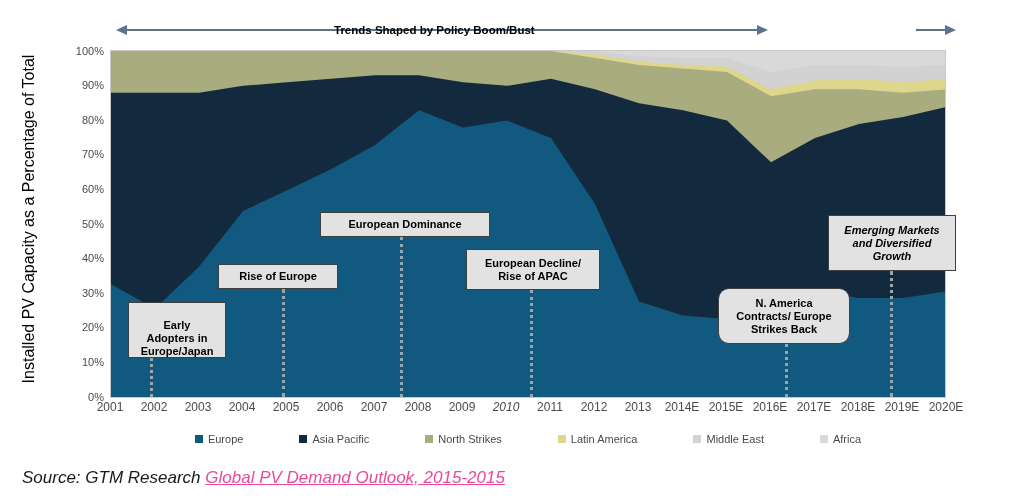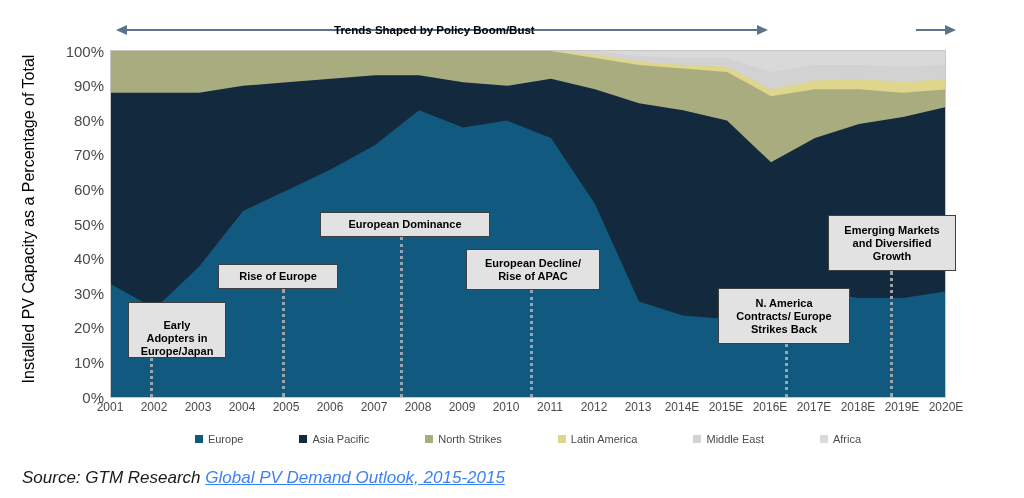--- a/index.html
+++ b/index.html
@@ -28,21 +28,21 @@
     left:110px;top:34px;width:836px;height:348px;
     overflow:hidden;
     border:1px solid #c8c8c8;
     box-sizing:border-box;
   }
   .plot svg{display:block;position:absolute;left:0;top:0;}
   .yticks-wrap{position:absolute;left:0;top:0;width:1024px;height:498px;}
   .yt{
     position:absolute;
     text-align:right;
-    font-size:15px;color:#4a4a4a;
+    font-size:11px;color:#4a4a4a;
     transform:translateY(-50%);
     white-space:nowrap;
     width:66px;left:38px;
   }
   .xt{
     position:absolute;
     top:384px;
     font-size:12px;color:#4a4a4a;
     text-align:center;
     transform:translateX(-50%);
@@ -78,21 +78,21 @@
   .lg-item{display:flex;align-items:center;margin:0 28px;}
   .lg-sw{width:8px;height:8px;margin-right:5px;display:inline-block;}
   .lg-tx{font-size:11px;color:#4a4a4a;white-space:nowrap;}
 
   
   .source{
     position:absolute;left:22px;top:452px;
     font-size:17px;font-style:italic;color:#1a1a1a;
     white-space:nowrap;
   }
-  .source .lnk{color:#3b82f6;text-decoration:underline;}
+  .source .lnk{color:#ec4899;text-decoration:underline;}
 </style>
 </head>
 <body>
 
 <div id="root">
 
   <div class="era-band">
 
     <div class="era-arrow" style="left:116px;top:0;width:460px;">
       <svg width="460" height="28" viewBox="0 0 460 28">
@@ -150,21 +150,21 @@
   <div id="xticks">
       <div class="xt" style="left: 110px;">2001</div>
       <div class="xt" style="left: 154px;">2002</div>
       <div class="xt" style="left: 198px;">2003</div>
       <div class="xt" style="left: 242px;">2004</div>
       <div class="xt" style="left: 286px;">2005</div>
       <div class="xt" style="left: 330px;">2006</div>
       <div class="xt" style="left: 374px;">2007</div>
       <div class="xt" style="left: 418px;">2008</div>
       <div class="xt" style="left: 462px;">2009</div>
-      <div class="xt" style="left: 506px;">2010</div>
+      <div class="xt" style="left: 506px; font-style: italic;">2010</div>
       <div class="xt" style="left: 550px;">2011</div>
       <div class="xt" style="left: 594px;">2012</div>
       <div class="xt" style="left: 638px;">2013</div>
       <div class="xt" style="left: 682px;">2014E</div>
       <div class="xt" style="left: 726px;">2015E</div>
       <div class="xt" style="left: 770px;">2016E</div>
       <div class="xt" style="left: 814px;">2017E</div>
       <div class="xt" style="left: 858px;">2018E</div>
       <div class="xt" style="left: 902px;">2019E</div>
       <div class="xt" style="left: 946px;">2020E</div>
@@ -176,25 +176,25 @@
 Adopters in
 Europe/Japan</span></div>
       <div class="leader" style="left: 282px; top: 273px; height: 108px;"></div>
       <div class="callout" style="left: 218px; top: 248px; width: 120px; height: 25px; display: flex; align-items: center; justify-content: center;"><span style="white-space: pre-line;">Rise of Europe</span></div>
       <div class="leader" style="left: 400px; top: 221px; height: 160px;"></div>
       <div class="callout" style="left: 320px; top: 196px; width: 170px; height: 25px; display: flex; align-items: center; justify-content: center;"><span style="white-space: pre-line;">European Dominance</span></div>
       <div class="leader" style="left: 530px; top: 274px; height: 107px;"></div>
       <div class="callout" style="left: 466px; top: 233px; width: 134px; height: 41px; display: flex; align-items: center; justify-content: center;"><span style="white-space: pre-line;">European Decline/
 Rise of APAC</span></div>
       <div class="leader" style="left: 785px; top: 328px; height: 53px;"></div>
-      <div class="callout" style="left: 718px; top: 272px; width: 132px; height: 56px; display: flex; align-items: center; justify-content: center;"><span style="white-space: pre-line;">N. America
+      <div class="callout" style="left: 718px; top: 272px; width: 132px; height: 56px; display: flex; align-items: center; justify-content: center; border-radius: 11px;"><span style="white-space: pre-line;">N. America
 Contracts/ Europe
 Strikes Back</span></div>
       <div class="leader" style="left: 890px; top: 255px; height: 126px;"></div>
-      <div class="callout" style="left: 828px; top: 199px; width: 128px; height: 56px; display: flex; align-items: center; justify-content: center;"><span style="white-space: pre-line;">Emerging Markets
+      <div class="callout" style="left: 828px; top: 199px; width: 128px; height: 56px; display: flex; align-items: center; justify-content: center; font-style: italic;"><span style="white-space: pre-line;">Emerging Markets
 and Diversified
 Growth</span></div>
     </div>
 
   <div class="legend" id="legend">
       <div class="lg-item">
         <span class="lg-sw" style="background: rgb(17, 89, 127);"></span>
         <span class="lg-tx">Europe</span>
       </div>
       <div class="lg-item">

